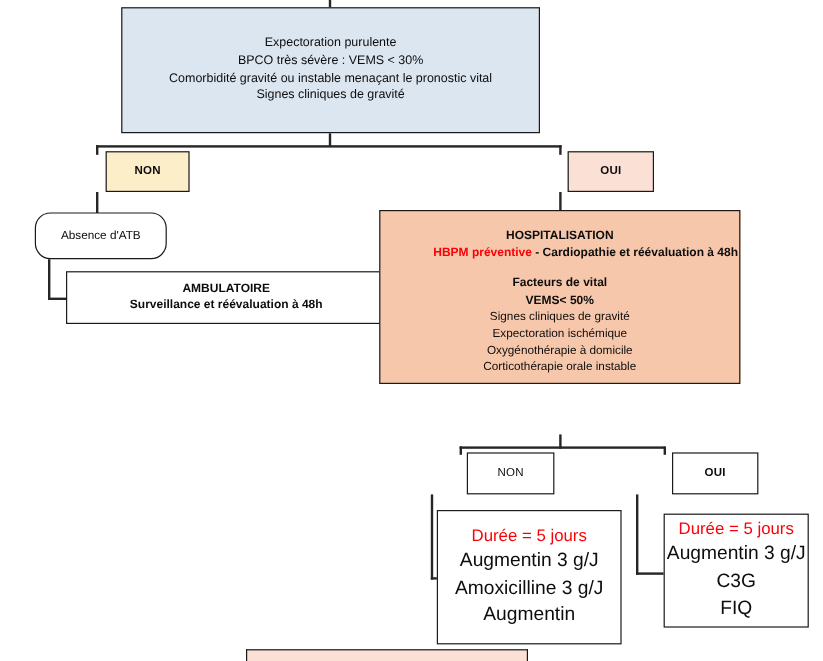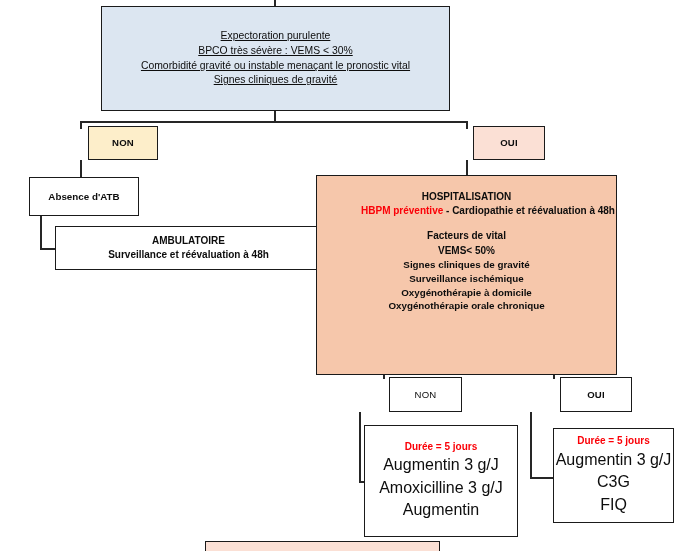--- a/index.html
+++ b/index.html
@@ -40,26 +40,26 @@
   }
 
   
   .fill-blue   { background: #dce6f1; }
   .fill-cream  { background: #fdeeca; }
   .fill-peach  { background: #fbe0d5; }
   .fill-salmon { background: #f6c7ab; }
   .fill-white  { background: #ffffff; }
 
   
-  .t-criteria { font-size: 10.4px; font-weight: 400; text-decoration: underline; }
+  .t-criteria { font-size: 10.4px; font-weight: 400; }
   .t-label    { font-size: 9.6px;  font-weight: 700; letter-spacing: .2px; margin-left: 42px; }
-  .t-plain    { font-size: 9.8px;  font-weight: 700; }
+  .t-plain    { font-size: 9.8px;  font-weight: 400; border-radius: 13px; }
   .t-bold     { font-size: 10px;   font-weight: 700; }
   .t-rx       { font-size: 16px;   font-weight: 400; }
-  .t-rx-head  { font-size: 10px;   font-weight: 700; color: #fb0007; }
+  .t-rx-head  { font-size: 14px;   font-weight: 400; color: #fb0007; }
   .t-red      { color: #fb0007; font-weight: 700; margin-left: 43px; }
   .gap-row { height: 11px; }
 
   
   .conn {
     position: absolute;
     background: #262626;
     z-index: 1;
   }
   .conn-v { width: 1.7px; }
@@ -101,32 +101,32 @@
   <div class="conn conn-v" style="left:40px; top:216px; height:34px;"></div>
   <div class="conn conn-h" style="left:40px; top:248px; width:25px;"></div>
 
   <div class="box fill-white" style="left:55px; top:226px; width:267px; height:44px;">
     <span class="line t-bold">AMBULATOIRE</span>
     <span class="line t-bold">Surveillance et réévaluation à 48h</span>
   </div>
 
   <div class="conn conn-v" style="left:466px; top:160px; height:16px;"></div>
 
-  <div class="box fill-salmon" style="left:316px; top:175px; width:301px; height:200px; justify-content:flex-start; padding-top:14px;">
+  <div class="box fill-salmon" style="left:316px; top:175px; width:301px; height:145px; justify-content:flex-start; padding-top:14px;">
     <span class="line t-bold">HOSPITALISATION</span>
     <span class="line t-bold">
       <span class="t-red">HBPM préventive</span><span> - Cardiopathie et réévaluation à 48h</span>
     </span>
     <span class="gap-row"></span>
     <span class="line t-bold">Facteurs de vital</span>
     <span class="line t-bold">VEMS&lt; 50%</span>
     <span class="line t-plain">Signes cliniques de gravité</span>
-    <span class="line t-plain">Surveillance ischémique</span>
+    <span class="line t-plain">Expectoration ischémique</span>
     <span class="line t-plain">Oxygénothérapie à domicile</span>
-    <span class="line t-plain">Oxygénothérapie orale chronique</span>
+    <span class="line t-plain">Corticothérapie orale instable</span>
   </div>
 
   <div class="conn conn-v" style="left:466px; top:362px; height:12px;"></div>
   <div class="conn conn-h" style="left:383px; top:372px; width:171px;"></div>
   <div class="conn conn-v" style="left:383px; top:372px; height:7px;"></div>
   <div class="conn conn-v" style="left:553px; top:372px; height:7px;"></div>
 
   <div class="box fill-white t-label" style="left:347px; top:377px; width:73px; height:35px; font-weight:400;">
     <span class="line">NON</span>
   </div>

